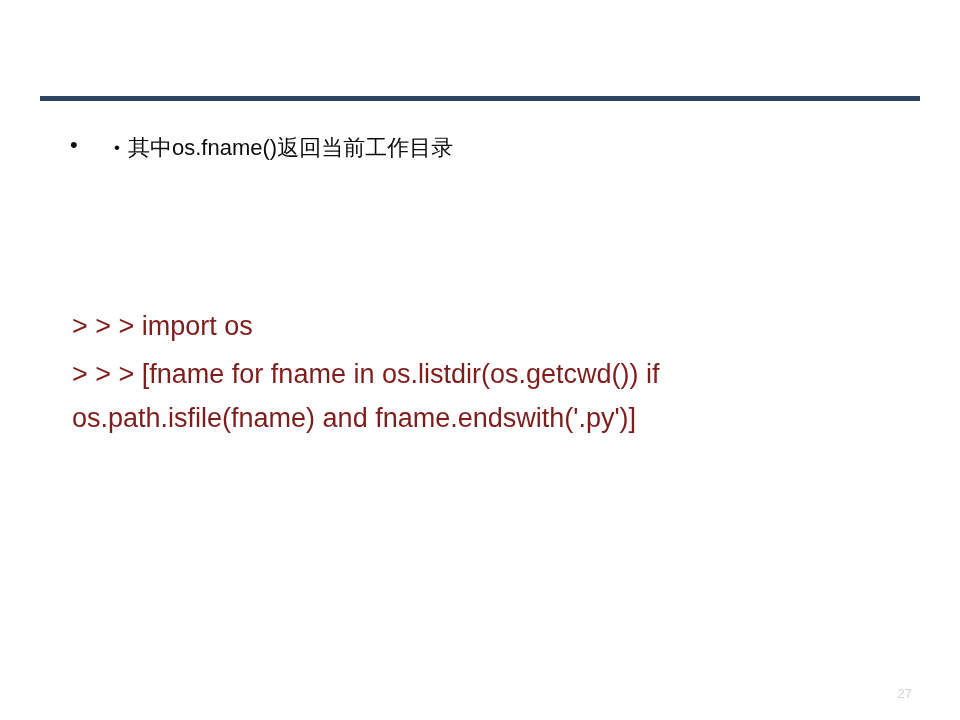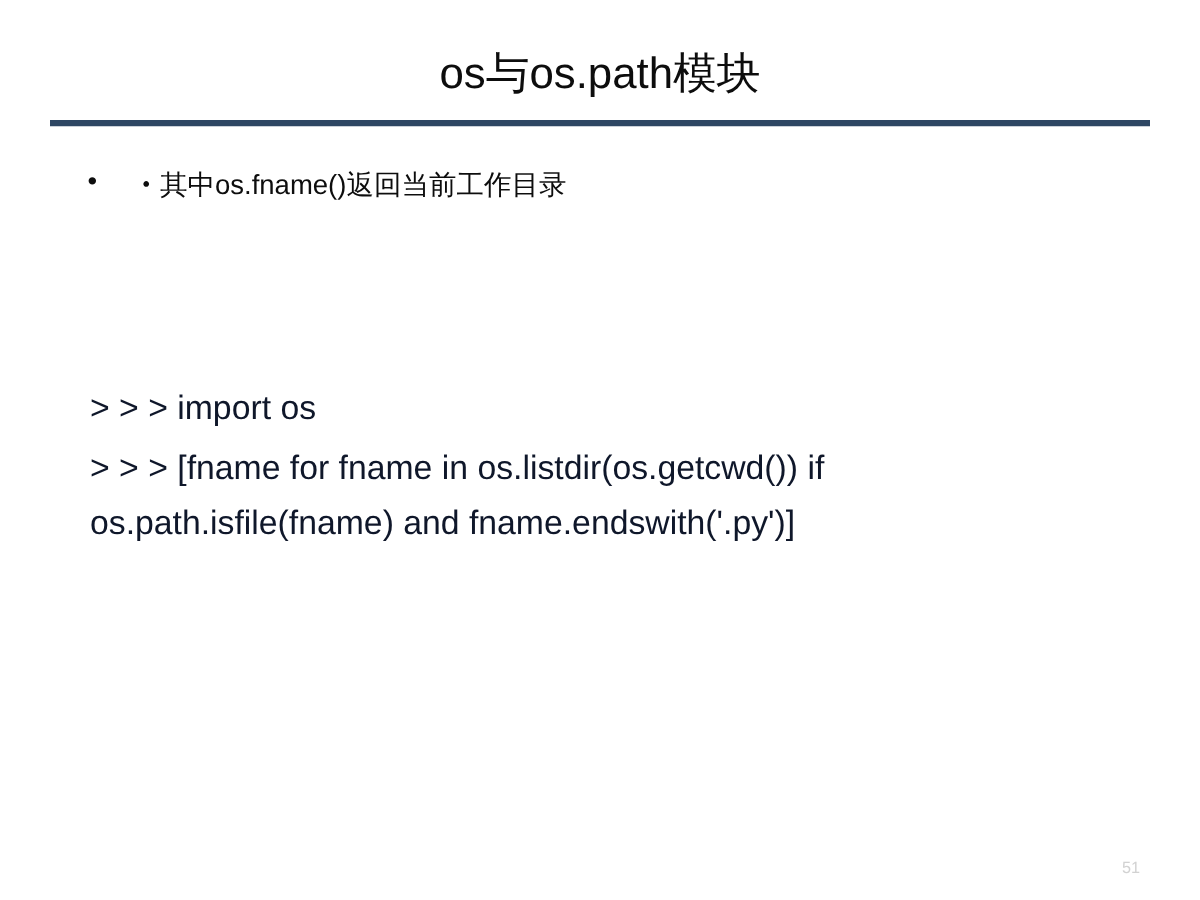--- a/index.html
+++ b/index.html
@@ -90,21 +90,21 @@
 
   .code-block {
     position: absolute;
     left: 72px;
     top: 300px;
     width: 790px;
   }
   .code-line {
     font-size: 27px;
     line-height: 52px;
-    color: #0f172a;
+    color: #7f1d1d;
     margin: 0;
     font-weight: 400;
     word-break: break-word;
   }
   .code-line.wrap {
     line-height: 44px;
   }
 
   
   .slide-number {
@@ -114,36 +114,35 @@
     font-size: 13px;
     line-height: 16px;
     color: #d2d2d2;
   }
 </style>
 </head>
 <body>
 
 <div class="slide">
 
-  <div class="slide-title">os与os.path模块</div>
 
   <div class="title-rule"></div>
 
   <div class="body">
 
     <p class="bullet-l1">
       <span class="dot">•</span>
     </p>
 
     <p class="bullet-l2">
       <span class="dot">•</span><span>其中os.fname()返回当前工作目录</span>
     </p>
 
   </div>
 
   <div class="code-block">
     <p class="code-line">&gt; &gt; &gt; import os</p>
     <p class="code-line wrap">&gt; &gt; &gt; [fname for fname in os.listdir(os.getcwd()) if os.path.isfile(fname) and fname.endswith('.py')]</p>
   </div>
 
-  <div class="slide-number">51</div>
+  <div class="slide-number">27</div>
 
 </div>
 
 </body></html>

